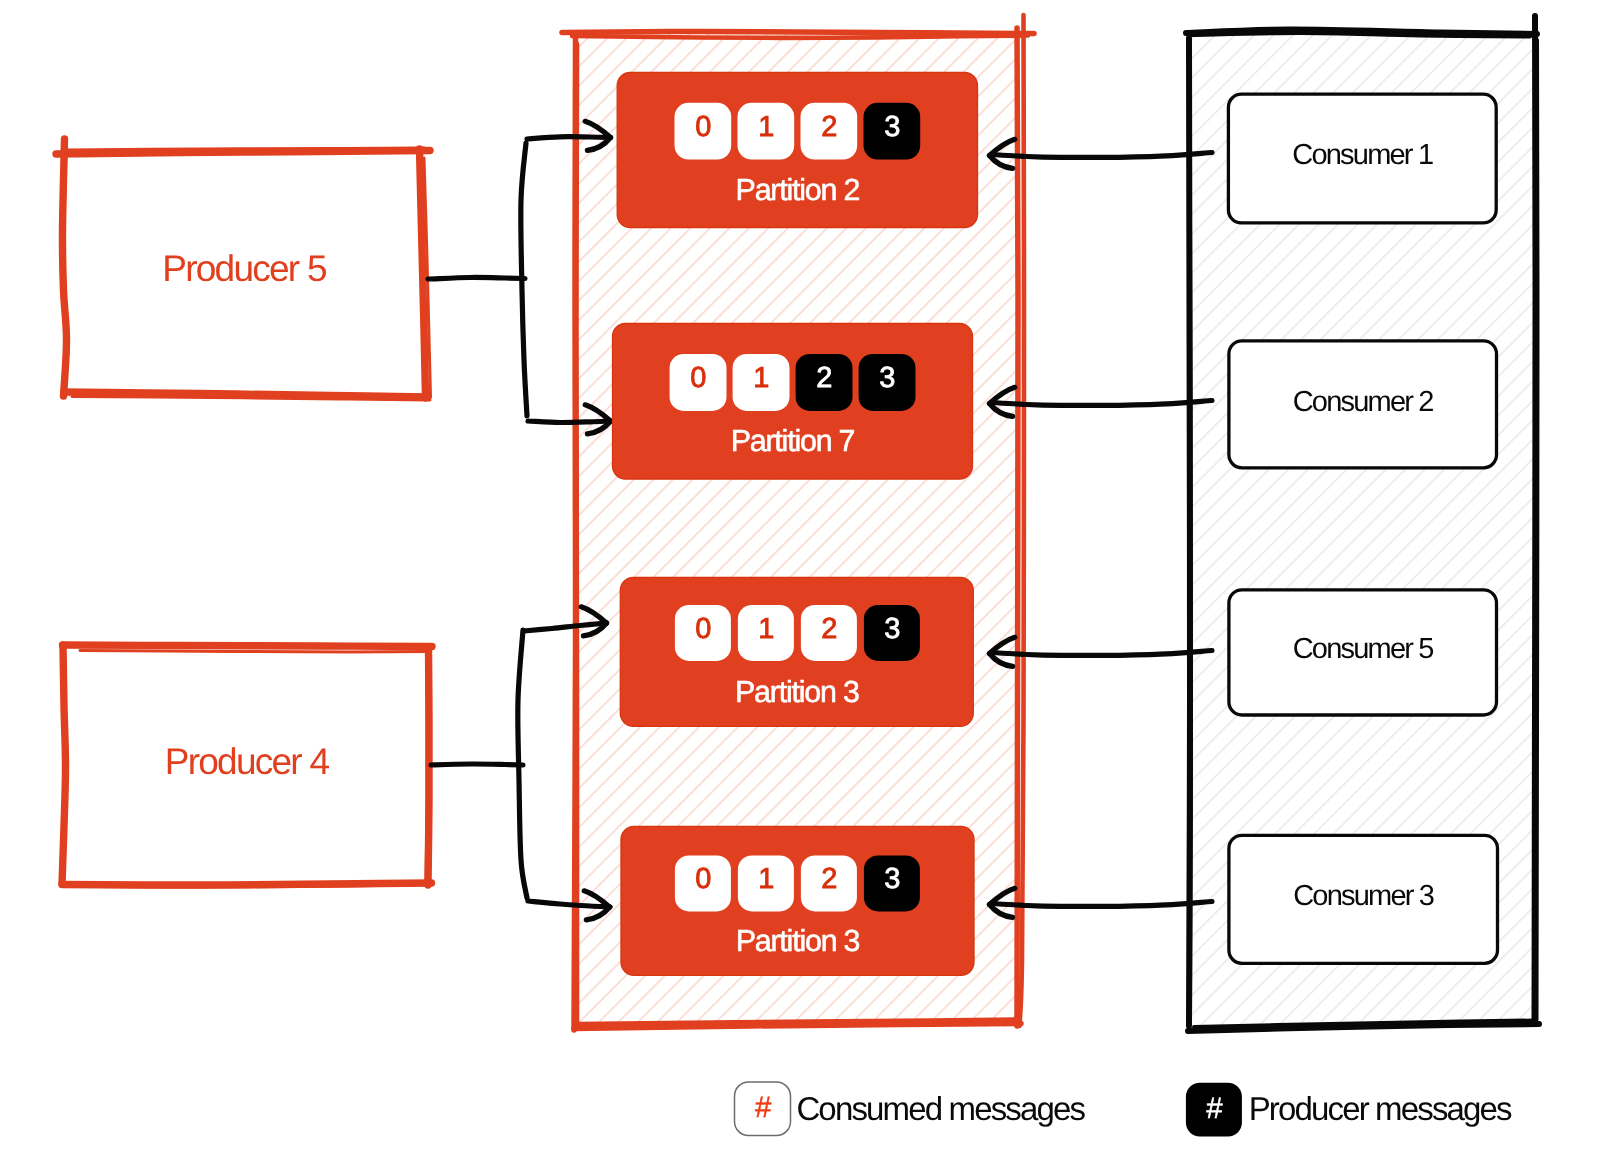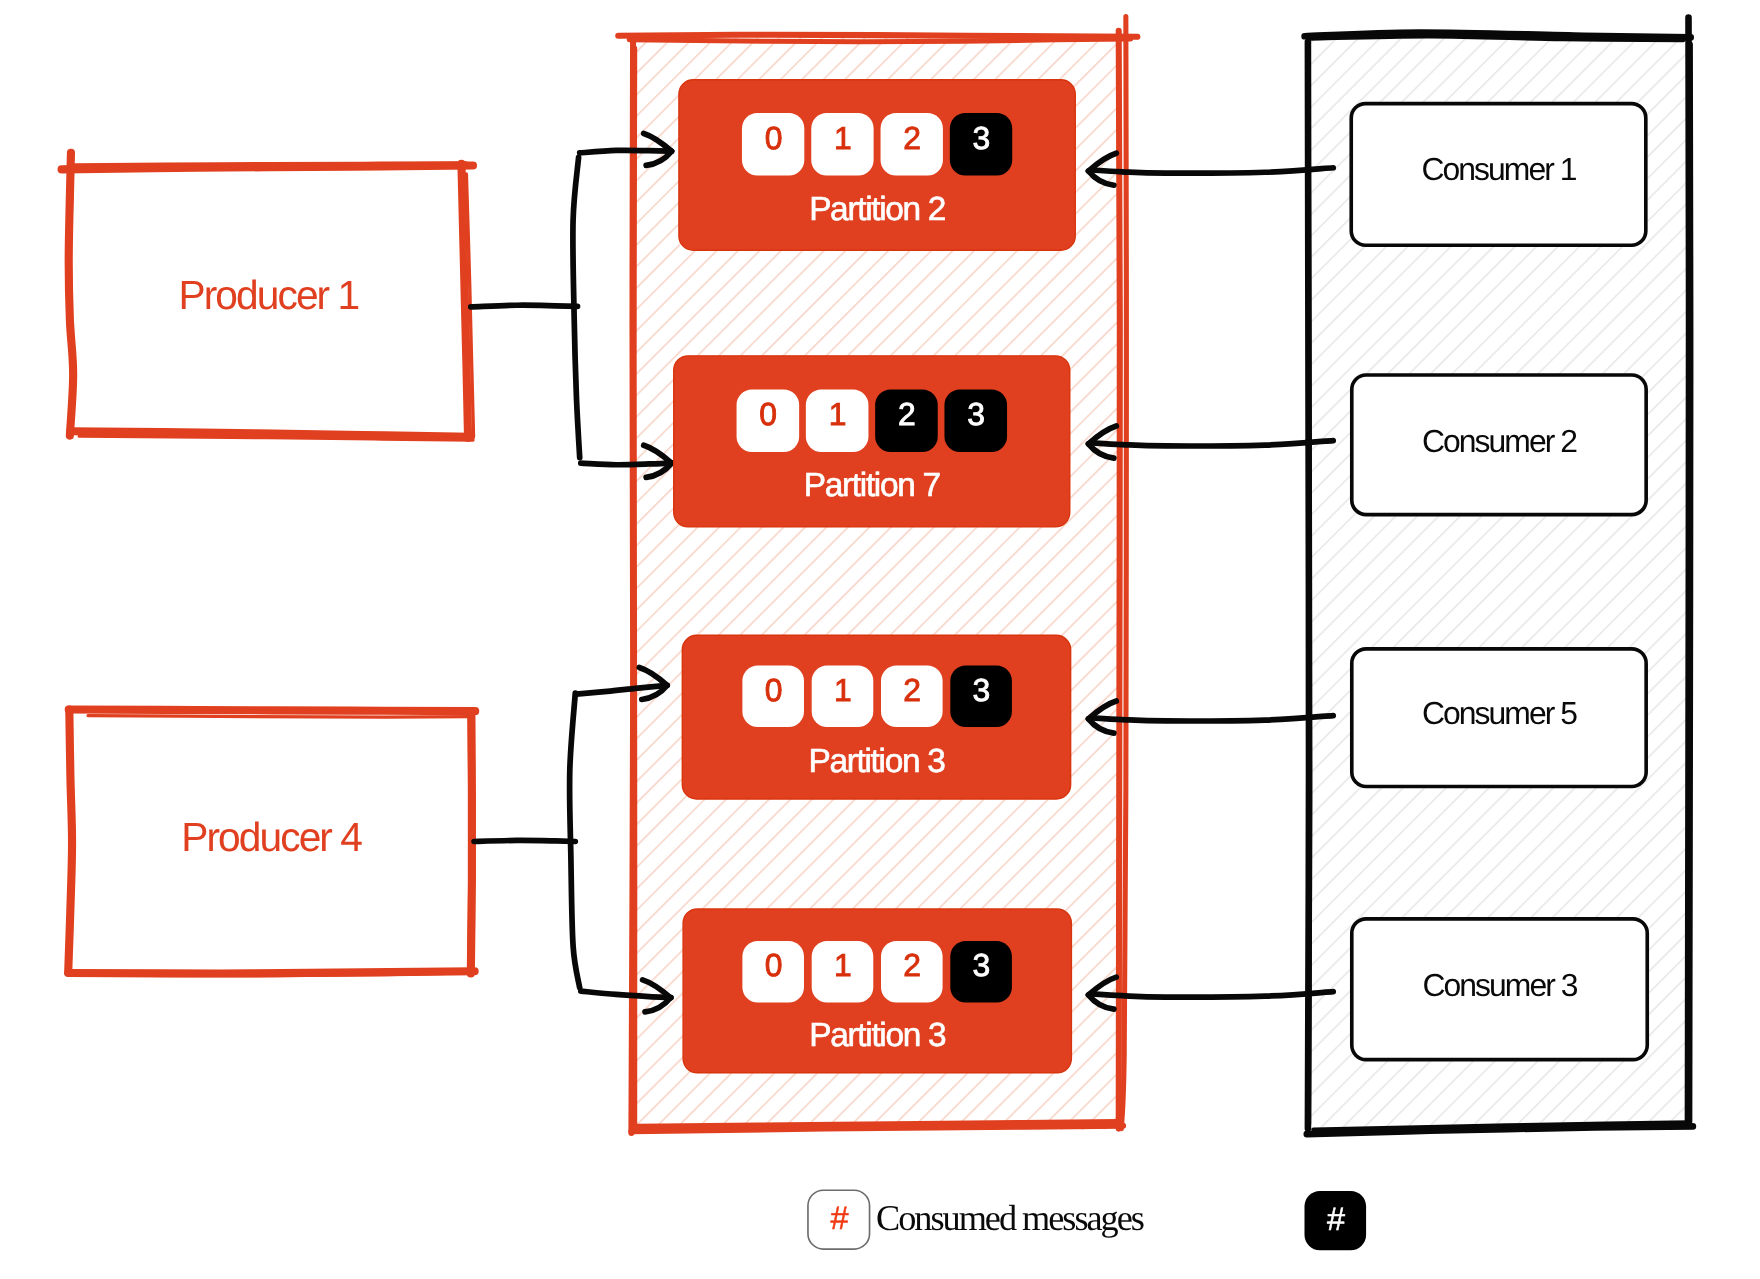--- a/index.html
+++ b/index.html
@@ -10,21 +10,21 @@
   #stage{position:relative;width:1600px;height:1163px;background:#ffffff;}
   #sketch{position:absolute;left:0;top:0;width:1600px;height:1163px;}
   .txt{position:absolute;white-space:nowrap;line-height:1;-webkit-font-smoothing:antialiased;text-rendering:geometricPrecision;}
 
   .producer-label{font-size:37px;letter-spacing:-1.75px;color:#E0401F;}
   .partition-label{font-size:30.4px;letter-spacing:-1.2px;color:#FFFFFF;-webkit-text-stroke:0.55px currentColor;}
   .consumer-label{font-size:29px;letter-spacing:-1.8px;color:#0A0A0A;}
   .msg-digit{font-size:29px;letter-spacing:-0.6px;-webkit-text-stroke:0.8px currentColor;}
   .msg-digit.consumed{color:#D8300C;}
   .msg-digit.produced{color:#FFFFFF;}
-  .legend-label{font-family:Liberation Serif, serif;font-weight:100;font-size:33px;letter-spacing:-1.85px;color:#0A0A0A;}
+  .legend-label{font-family:Liberation Sans, sans-serif;font-weight:100;font-size:33px;letter-spacing:-1.85px;color:#0A0A0A;}
   .legend-hash{font-size:29.5px;letter-spacing:-0.5px;-webkit-text-stroke:0.45px currentColor;}
   .legend-hash.consumed{color:#F03A12;}
   .legend-hash.produced{color:#FFFFFF;}
 </style>
 </head>
 <body>
 
 <div id="stage">
   <svg id="sketch" viewBox="0 0 1600 1163">
       <defs>
@@ -198,18 +198,19 @@
 <div class="txt partition-label" style="left:796.8px;top:676.7px;transform:translate(-50%,0)">Partition 3</div>
 <div class="txt msg-digit consumed" style="left:702.9px;top:879.4px;transform:translate(-50%,-50%)">0</div>
 <div class="txt msg-digit consumed" style="left:765.9px;top:879.4px;transform:translate(-50%,-50%)">1</div>
 <div class="txt msg-digit consumed" style="left:828.9px;top:879.4px;transform:translate(-50%,-50%)">2</div>
 <div class="txt msg-digit produced" style="left:891.9px;top:879.4px;transform:translate(-50%,-50%)">3</div>
 <div class="txt partition-label" style="left:797.5px;top:925.6px;transform:translate(-50%,0)">Partition 3</div>
 <div class="txt consumer-label" style="left:1362.3px;top:140.5px;transform:translate(-50%,0)">Consumer 1</div>
 <div class="txt consumer-label" style="left:1362.7px;top:387.5px;transform:translate(-50%,0)">Consumer 2</div>
 <div class="txt consumer-label" style="left:1362.7px;top:635.0px;transform:translate(-50%,0)">Consumer 5</div>
 <div class="txt consumer-label" style="left:1363.2px;top:882.0px;transform:translate(-50%,0)">Consumer 3</div>
-<div class="txt producer-label" style="left:244.0px;top:249.5px;transform:translate(-50%,0)">Producer 1</div>
+<div class="txt producer-label" style="left:244.0px;top:249.5px;transform:translate(-50%,0)">Producer 5</div>
 <div class="txt producer-label" style="left:246.5px;top:742.5px;transform:translate(-50%,0)">Producer 4</div>
 <div class="txt legend-hash consumed" style="left:762.9px;top:1108.2px;transform:translate(-50%,-50%)">#</div>
 <div class="txt legend-hash produced" style="left:1214.3px;top:1109.0px;transform:translate(-50%,-50%)">#</div>
 <div class="txt legend-label" style="left:796.4px;top:1091.5px">Consumed messages</div>
+<div class="txt legend-label" style="left:1248.7px;top:1091.5px">Producer messages</div>
 </div>
 
 </body></html>

